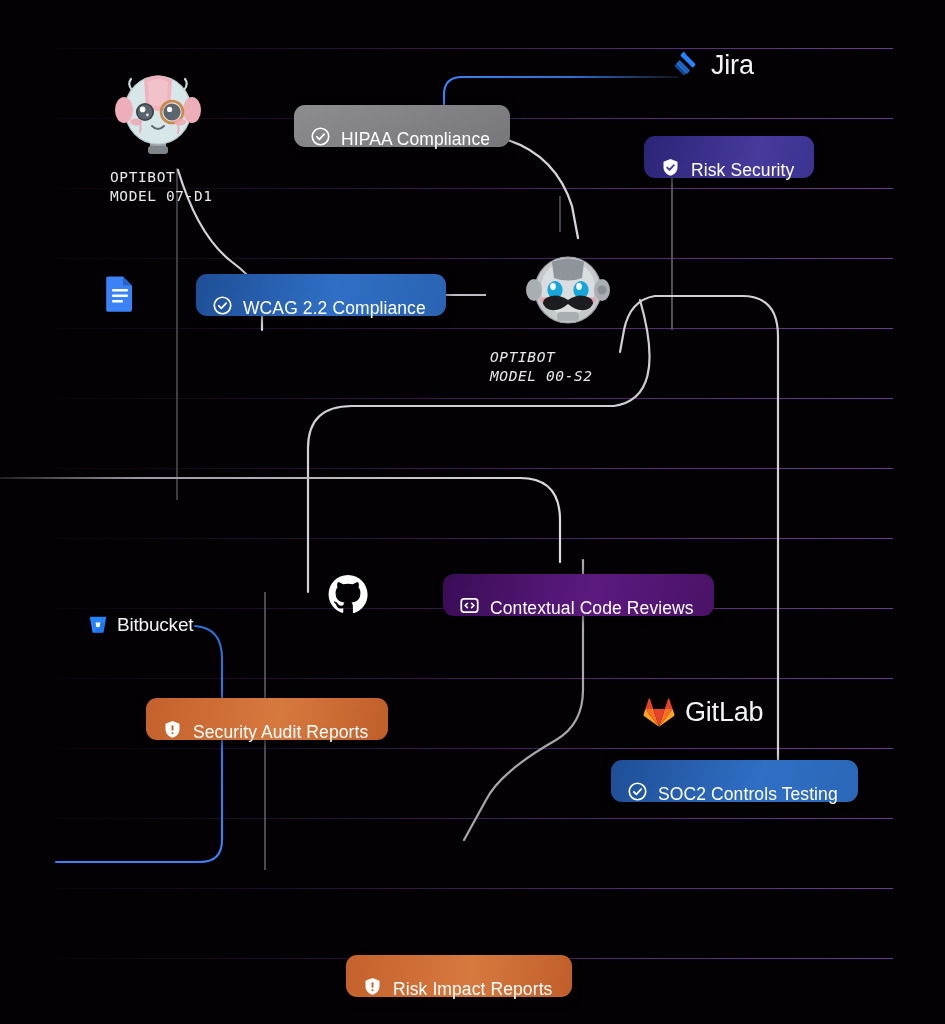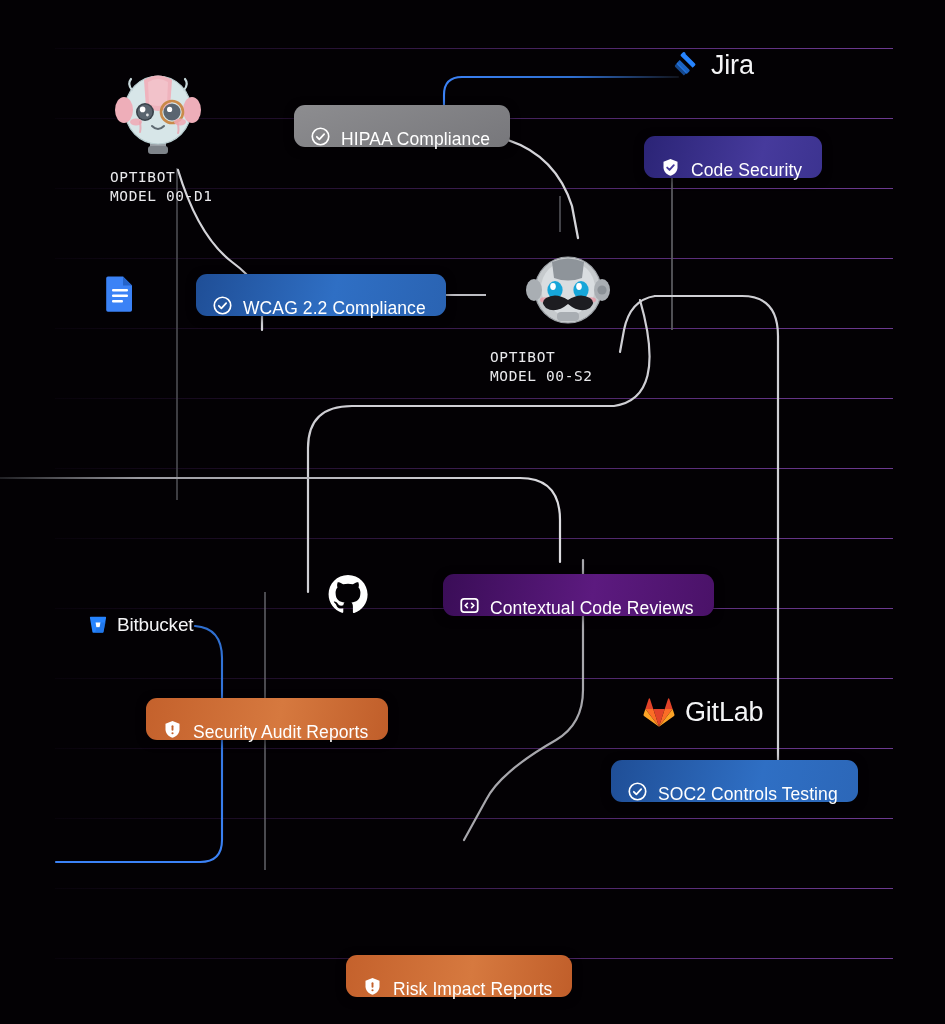--- a/index.html
+++ b/index.html
@@ -188,24 +188,24 @@
 
       <ellipse cx="26" cy="60" rx="6" ry="3.4" fill="#f0a8b4" opacity=".85"></ellipse>
       <ellipse cx="70" cy="60" rx="6" ry="3.4" fill="#f0a8b4" opacity=".85"></ellipse>
 
       <path d="M42 64 q6 6 12 0" stroke="#5e6a72" stroke-width="2" fill="none" stroke-linecap="round"></path>
 
       <path d="M30 60 q1 7 0 10" stroke="#e8a2ae" stroke-width="2" fill="none" stroke-linecap="round" opacity=".8"></path>
       <path d="M68 62 q1 7 0 9" stroke="#e8a2ae" stroke-width="2" fill="none" stroke-linecap="round" opacity=".8"></path>
     </svg>
     <div class="caption"><span>OPTIBOT</span>
-<span>MODEL 00-D1</span></div>
-  </div>
-
-  <div class="bot" style="left:490px; top:244px;">
+<span>MODEL 07-D1</span></div>
+  </div>
+
+  <div class="bot" style="left:490px; top:244px;font-style:italic;">
     <svg width="96" height="98" viewBox="0 0 96 98" style="margin-left:30px">
 
       <ellipse cx="48" cy="46" rx="33" ry="33" fill="#c6cacd"></ellipse>
       <ellipse cx="48" cy="46" rx="33" ry="33" fill="none" stroke="#9ea3a8" stroke-width="1.2"></ellipse>
       <ellipse cx="48" cy="44" rx="27" ry="27" fill="#d9dde0"></ellipse>
 
       <path d="M32 18 Q48 11 64 18 L62 34 Q48 39 34 34 Z" fill="#8e949a"></path>
 
       <ellipse cx="14" cy="46" rx="8" ry="11" fill="#a9aeb3"></ellipse>
       <ellipse cx="82" cy="46" rx="8" ry="11" fill="#a9aeb3"></ellipse>
@@ -249,21 +249,21 @@
   </div>
 
   <div class="node" style="left:644px; top:136px;">
     <div class="pill pill--indigo">
       <span class="glyph">
         <svg viewBox="0 0 24 24">
             <path d="M12 2.4 L20 5.4 v6.2 c0 5.2 -3.6 8.3 -8 9.9 -4.4 -1.6 -8 -4.7 -8 -9.9 V5.4 z" fill="#fff"></path>
             <path d="M8.2 12.1 l2.7 2.7 4.9 -5.4" fill="none" stroke="#463a9c" stroke-width="2.1" stroke-linecap="round" stroke-linejoin="round"></path>
           </svg>
       </span>
-      <span class="lbl">Code Security</span>
+      <span class="lbl">Risk Security</span>
     </div>
   </div>
 
   <div class="logo" style="left:105px; top:275px;">
     <svg width="30" height="38" viewBox="0 0 30 38">
       <path d="M3 1.5 h15 L27 10.5 V35 a1.8 1.8 0 0 1 -1.8 1.8 H3 A1.8 1.8 0 0 1 1.2 35 V3.3 A1.8 1.8 0 0 1 3 1.5 z" fill="#3b82f6"></path>
       <path d="M18 1.5 L27 10.5 h-9 z" fill="#2563c9"></path>
       <rect x="7" y="14" width="16" height="2.6" rx="1.1" fill="#fff"></rect>
       <rect x="7" y="19.5" width="16" height="2.6" rx="1.1" fill="#fff"></rect>
       <rect x="7" y="25" width="11" height="2.6" rx="1.1" fill="#fff"></rect>

